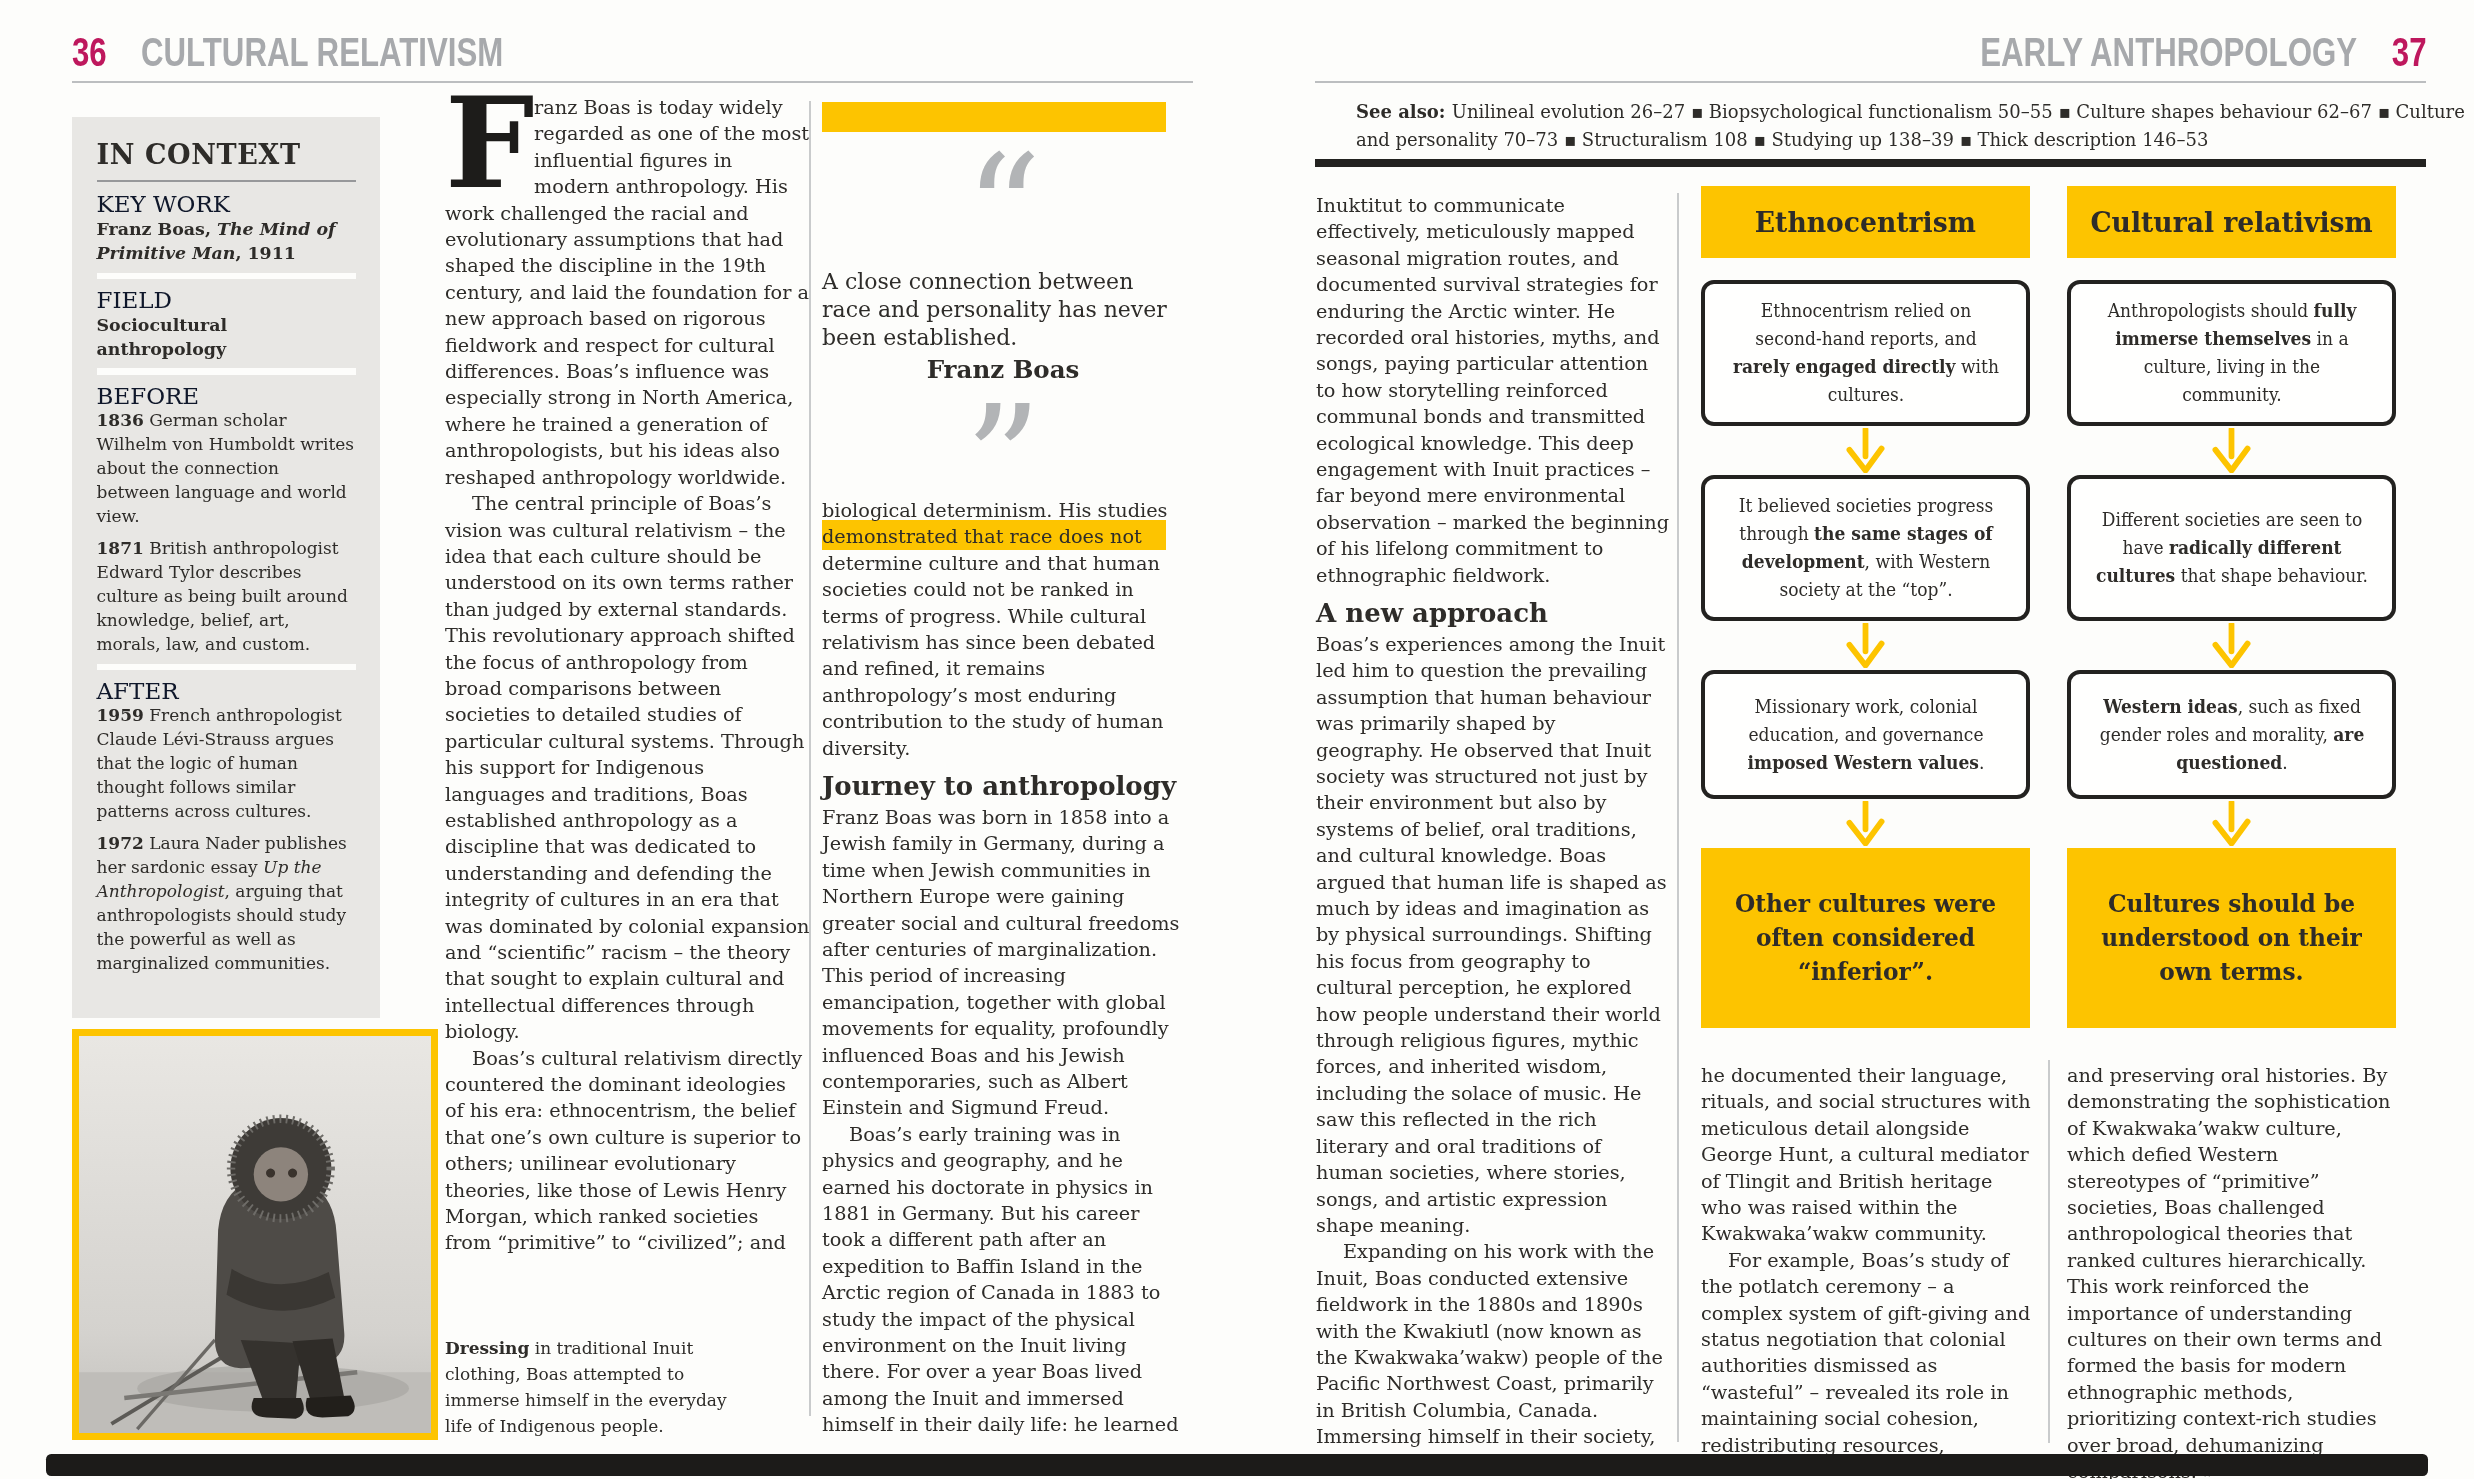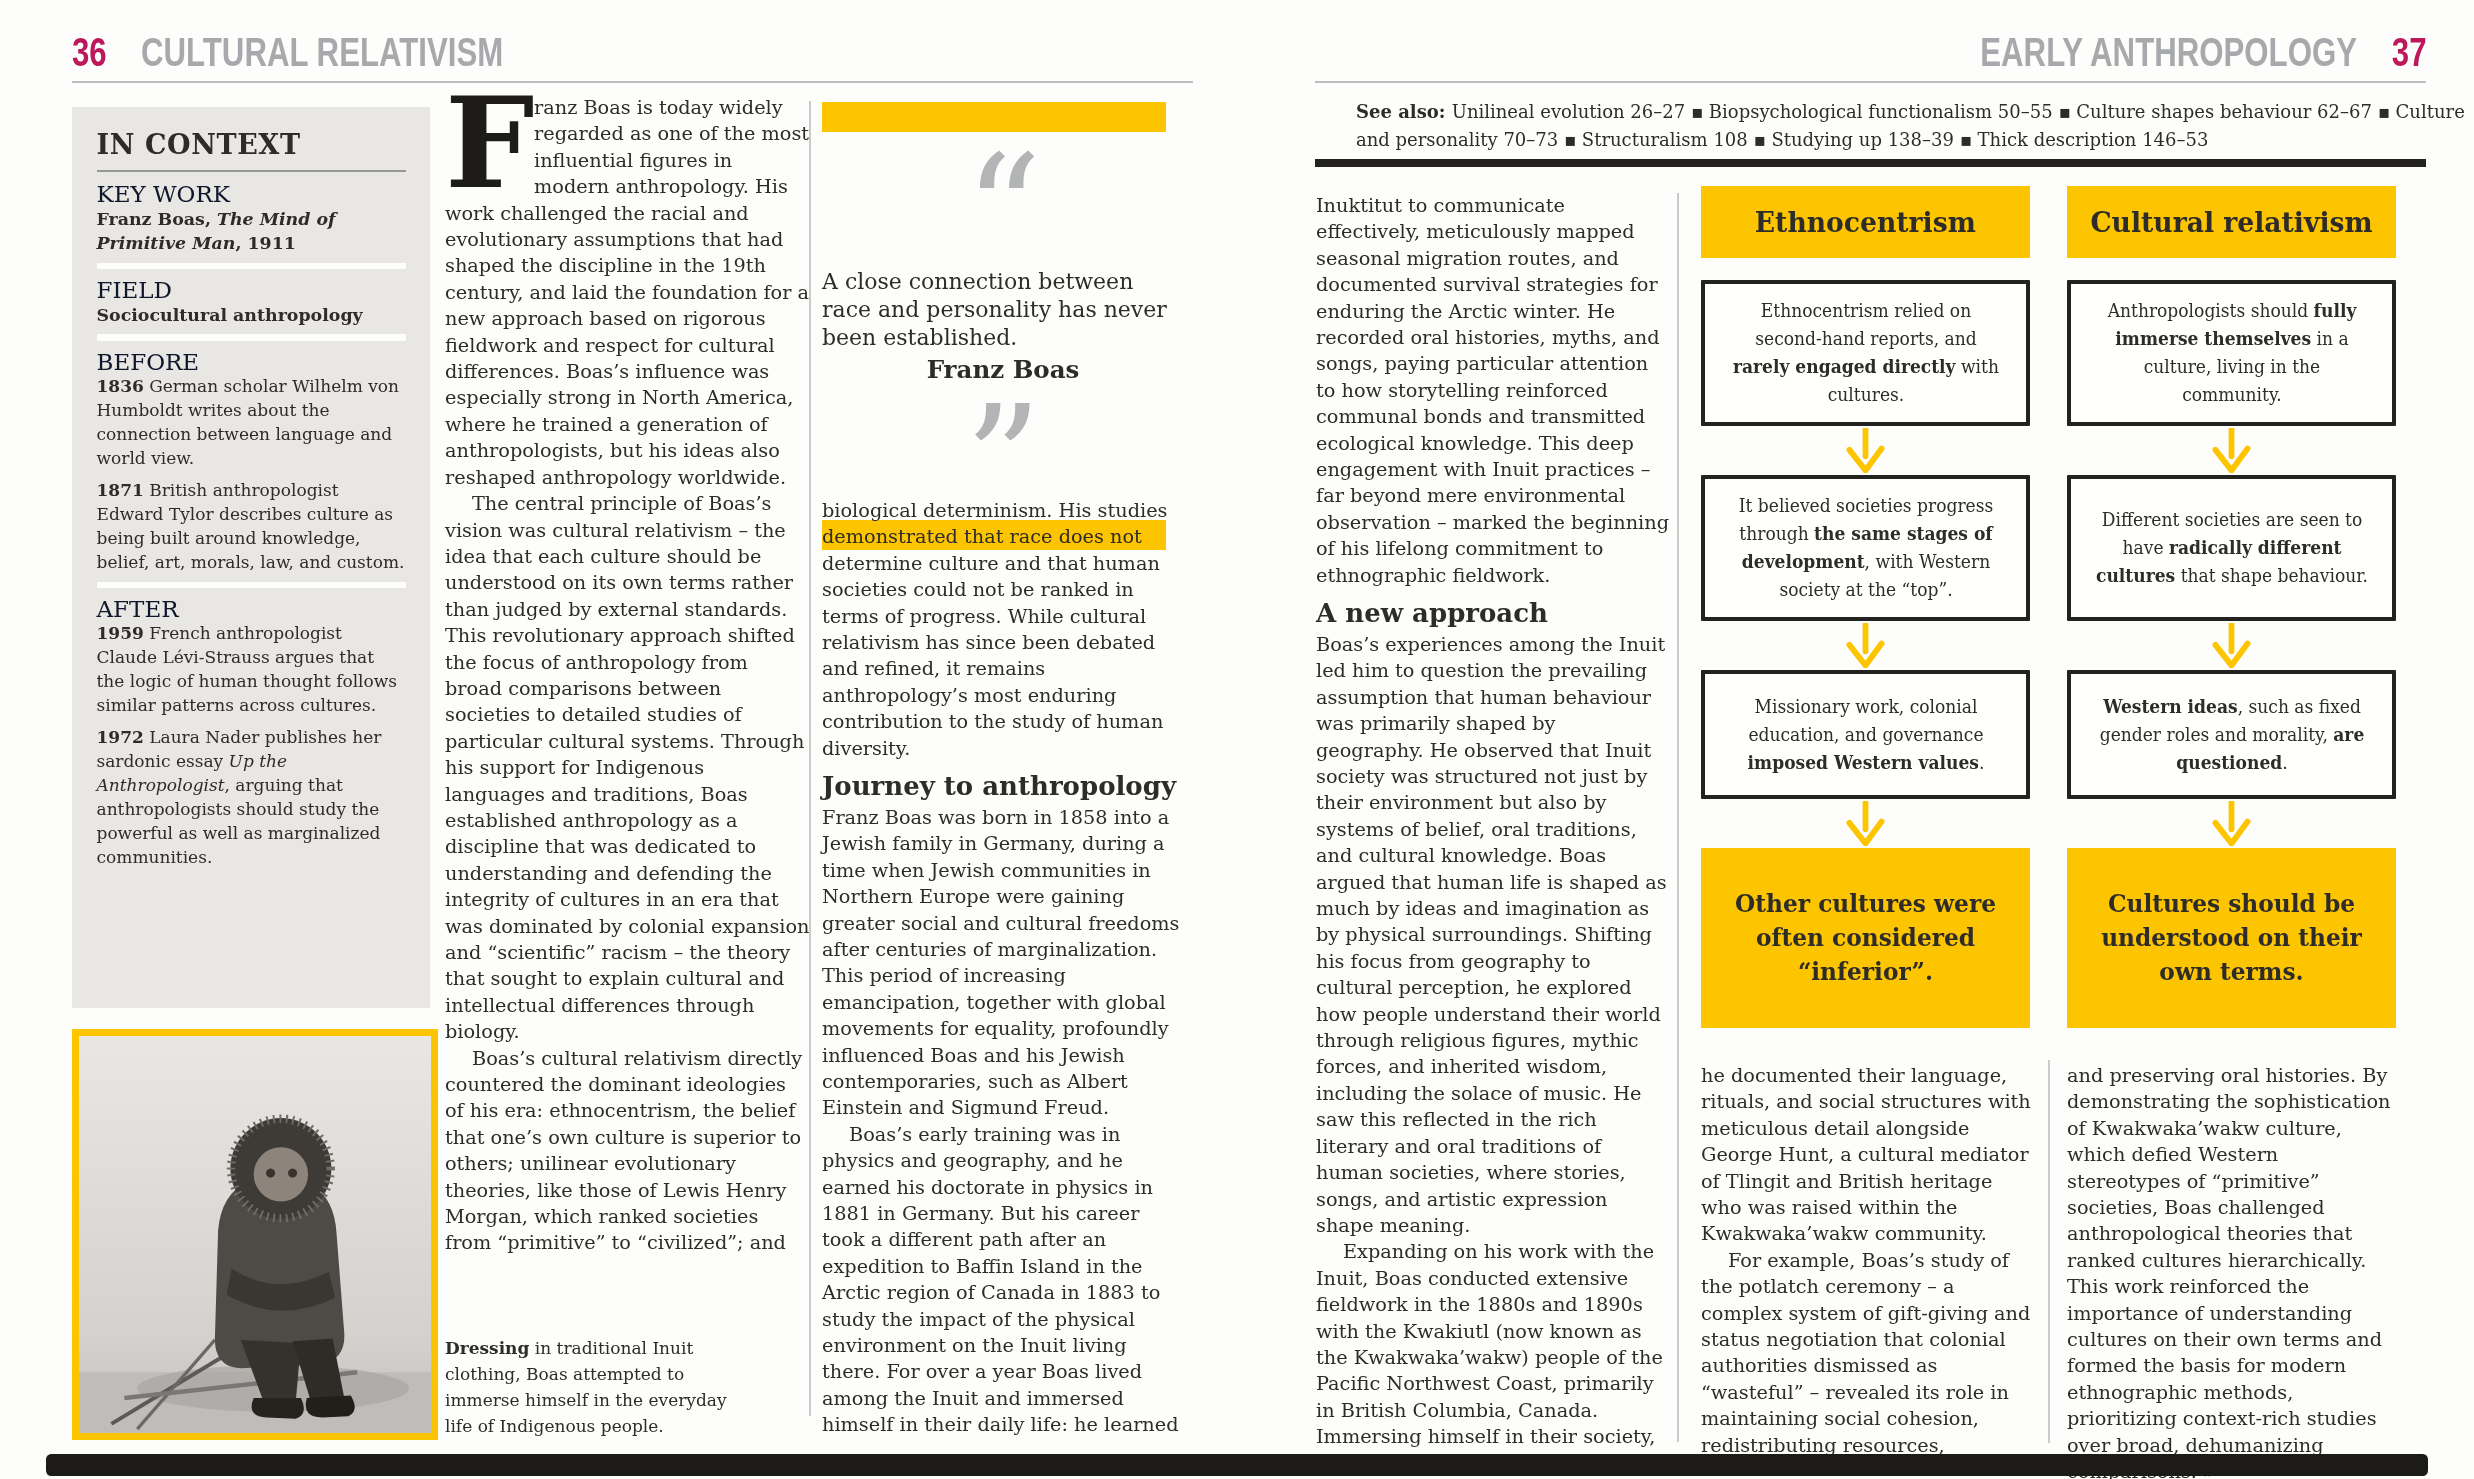--- a/index.html
+++ b/index.html
@@ -42,21 +42,21 @@
   .qmark{width:100%;text-align:center;color:#b2b4b6;font-size:151px;line-height:122px;height:113px;overflow:hidden;}
   .qtext{width:100%;font-size:22px;line-height:28px;}
   .qattr{width:100%;text-align:center;font-weight:700;font-size:24.5px;line-height:28px;}
   
   .seealso{font-size:18px;line-height:28px;}
   
   .diagram{display:flex;gap:37px;}
   .dcol{flex:1;display:flex;flex-direction:column;}
   .dheader{background:#fdc400;height:72px;display:flex;align-items:center;justify-content:center;
            font-weight:700;font-size:28px;}
-  .dbox{border:4.5px solid #232220;border-radius:1px;background:#fffffe;box-sizing:border-box;
+  .dbox{border:4.5px solid #232220;border-radius:13px;background:#fffffe;box-sizing:border-box;
         display:flex;align-items:center;justify-content:center;text-align:center;
         padding:5.2px 15.5px;font-size:18px;line-height:28px;}
   .cnd{display:block;transform:scaleX(0.95);transform-origin:center;}
   .dbox1{height:146px;margin-top:22px;}
   .dbox2{height:146px;}
   .dbox3{height:129px;}
   .darrow{height:49px;display:flex;align-items:center;justify-content:center;}
   .dconc{background:#fdc400;flex:1;display:flex;align-items:center;justify-content:center;
          text-align:center;font-weight:700;font-size:24.5px;line-height:34px;padding:0 18px;box-sizing:border-box;}
   .botbar{background:#1c1b19;border-radius:5.2px;}
@@ -65,21 +65,21 @@
 <body>
 
 <div class="spread">
 
   <div class="abs hdrrow" style="left:72px;top:32px;">
     <span class="hdr black"><span class="condL">36</span></span>
     <span class="hdr gray"><span class="condL">CULTURAL RELATIVISM</span></span>
   </div>
   <div class="abs rule-h" style="left:72px;top:81px;width:1121px;"></div>
 
-  <aside class="abs sidebar" style="left:72px;top:107px;width:358px;height:901px;">
+  <aside class="abs sidebar" style="left:72px;top:117px;width:308px;height:901px;">
     <h2 class="ctx-head">IN CONTEXT</h2>
     <div class="ctx-rule"></div>
     <div class="ctx-label">KEY WORK</div>
     <p class="ctx-value"><span style="font-weight: 700;">Franz Boas, </span><span style="font-weight: 700; font-style: italic;">The Mind of Primitive Man</span><span style="font-weight: 700;">, 1911</span></p>
     <div class="wdiv"></div>
     <div class="ctx-label">FIELD</div>
     <p class="ctx-value">Sociocultural anthropology</p>
     <div class="wdiv"></div>
     <div class="ctx-label">BEFORE</div>
     <p class="ctx-item"><span style="font-weight: 700;">1836</span><span> German scholar Wilhelm von Humboldt writes about the connection between language and world view.</span></p>

